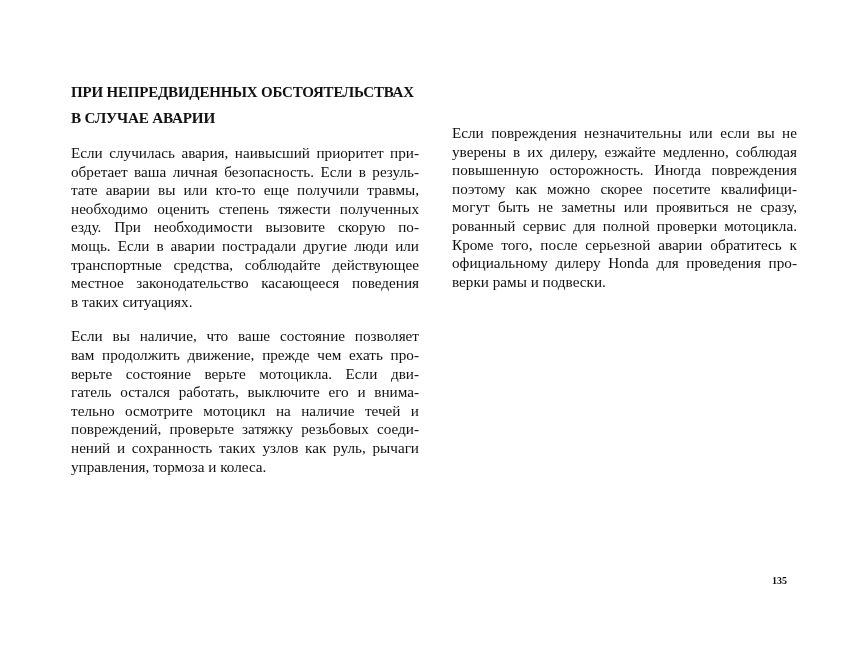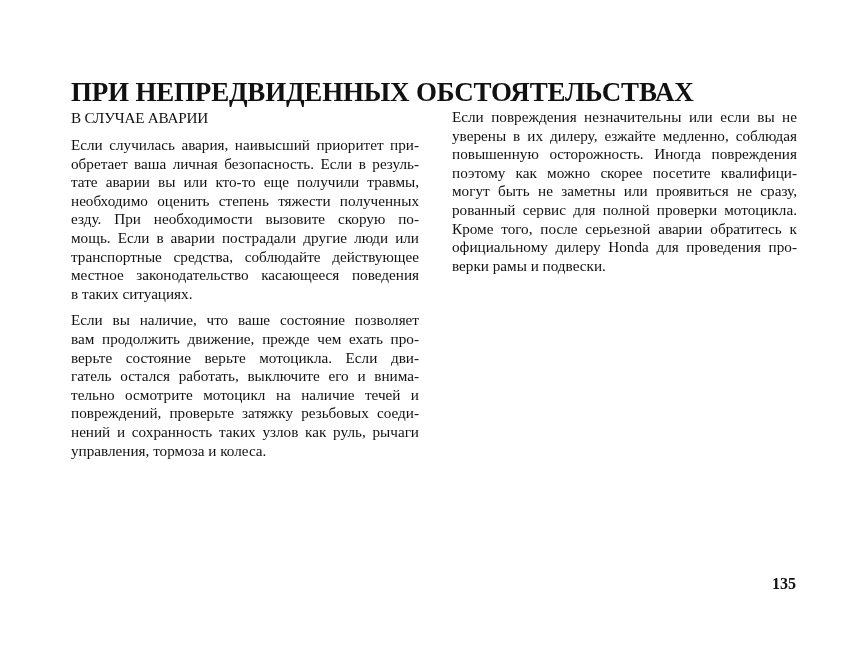--- a/index.html
+++ b/index.html
@@ -13,21 +13,21 @@
       position: relative;
       overflow: hidden;
       font-family: "Liberation Serif", "DejaVu Serif", serif;
       color: #111111;
     }
     .page-title {
       position: absolute;
       left: 71px;
       top: 80px;
       margin: 0;
-      font-size: 27px;
+      font-size: 15px;
       font-weight: bold;
       letter-spacing: -0.2px;
       white-space: nowrap;
       line-height: 24px;
       text-align: right;
     }
     .col {
       position: absolute;
       top: 108px;
       font-size: 15.2px;
@@ -39,40 +39,40 @@
       left: 71px;
       width: 348px;
     }
     .col-right {
       left: 452px;
       width: 345px;
     }
     .section-heading {
       margin: 0 0 8px 0;
       font-size: 15.2px;
-      font-weight: normal;
+      font-weight: bold;
       line-height: 20px;
       letter-spacing: -0.2px;
     }
     .para {
-      margin: 0 0 8px 0;
+      margin: 16px 0 8px 0;
     }
     .line {
       display: block;
       text-align-last: justify;
       white-space: nowrap;
     }
     .line.last {
       text-align-last: left;
     }
     .page-number {
       position: absolute;
       left: 772px;
       top: 575px;
-      font-size: 16px;
+      font-size: 10px;
       font-weight: bold;
     }
   </style>
 </head>
 <body>
 
 <h1 class="page-title">ПРИ НЕПРЕДВИДЕННЫХ ОБСТОЯТЕЛЬСТВАХ</h1>
 
 <div class="col col-left">
   <h2 class="section-heading">В СЛУЧАЕ АВАРИИ</h2>

